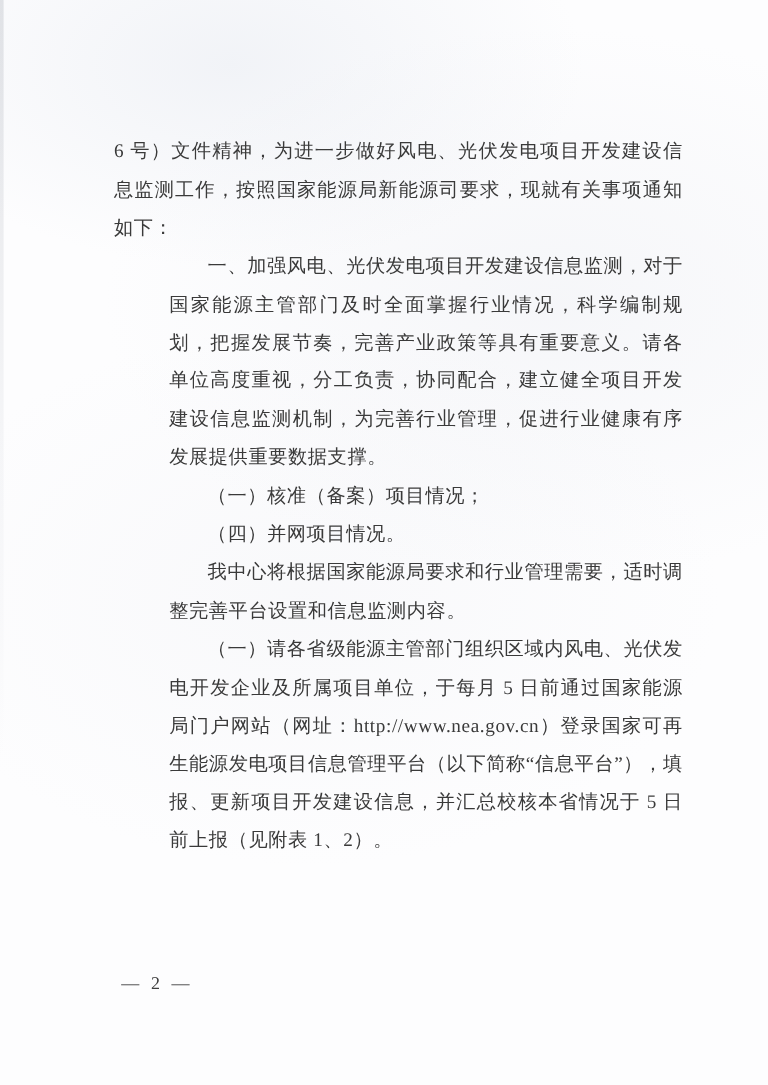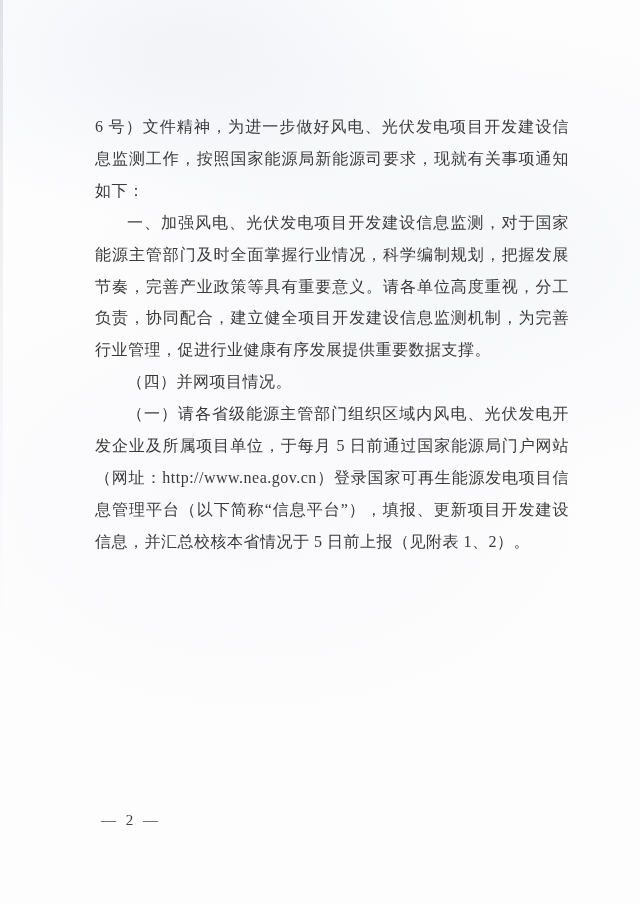--- a/index.html
+++ b/index.html
@@ -36,37 +36,40 @@
     font-size: 16px;
     line-height: 31.9px;
     text-align: justify;
     letter-spacing: 0.5px;
   }
   .text-block p {
     margin: 0;
   }
   .text-block p.indent {
     text-indent: 2em;
+    margin-left: 46px;
   }
   .page-footer {
     position: absolute;
     left: 101px;
     top: 812px;
     font-size: 15px;
     letter-spacing: 3px;
     color: #3f3f3f;
   }
 </style>
 </head>
 <body>
 
 <div class="page">
   <div class="scan-edge"></div>
 
   <div class="text-block">
     <p>6 号）文件精神，为进一步做好风电、光伏发电项目开发建设信息监测工作，按照国家能源局新能源司要求，现就有关事项通知如下：</p>
     <p class="indent">一、加强风电、光伏发电项目开发建设信息监测，对于国家能源主管部门及时全面掌握行业情况，科学编制规划，把握发展节奏，完善产业政策等具有重要意义。请各单位高度重视，分工负责，协同配合，建立健全项目开发建设信息监测机制，为完善行业管理，促进行业健康有序发展提供重要数据支撑。</p>
+    <p class="indent">（一）核准（备案）项目情况；</p>
     <p class="indent">（四）并网项目情况。</p>
+    <p class="indent">我中心将根据国家能源局要求和行业管理需要，适时调整完善平台设置和信息监测内容。</p>
     <p class="indent">（一）请各省级能源主管部门组织区域内风电、光伏发电开发企业及所属项目单位，于每月 5 日前通过国家能源局门户网站（网址：http://www.nea.gov.cn）登录国家可再生能源发电项目信息管理平台（以下简称“信息平台”），填报、更新项目开发建设信息，并汇总校核本省情况于 5 日前上报（见附表 1、2）。</p>
   </div>
 
   <div class="page-footer">— 2 —</div>
 </div>
 
 </body></html>

